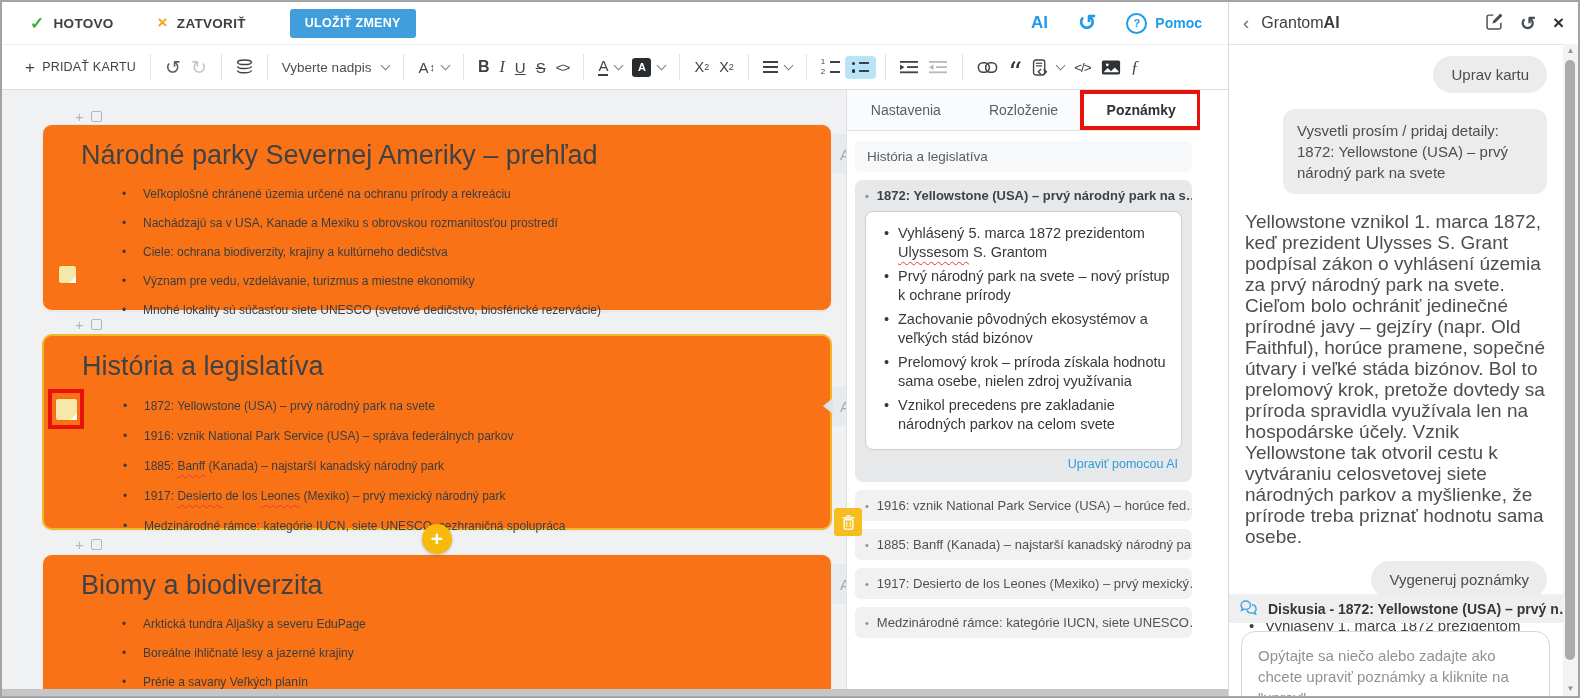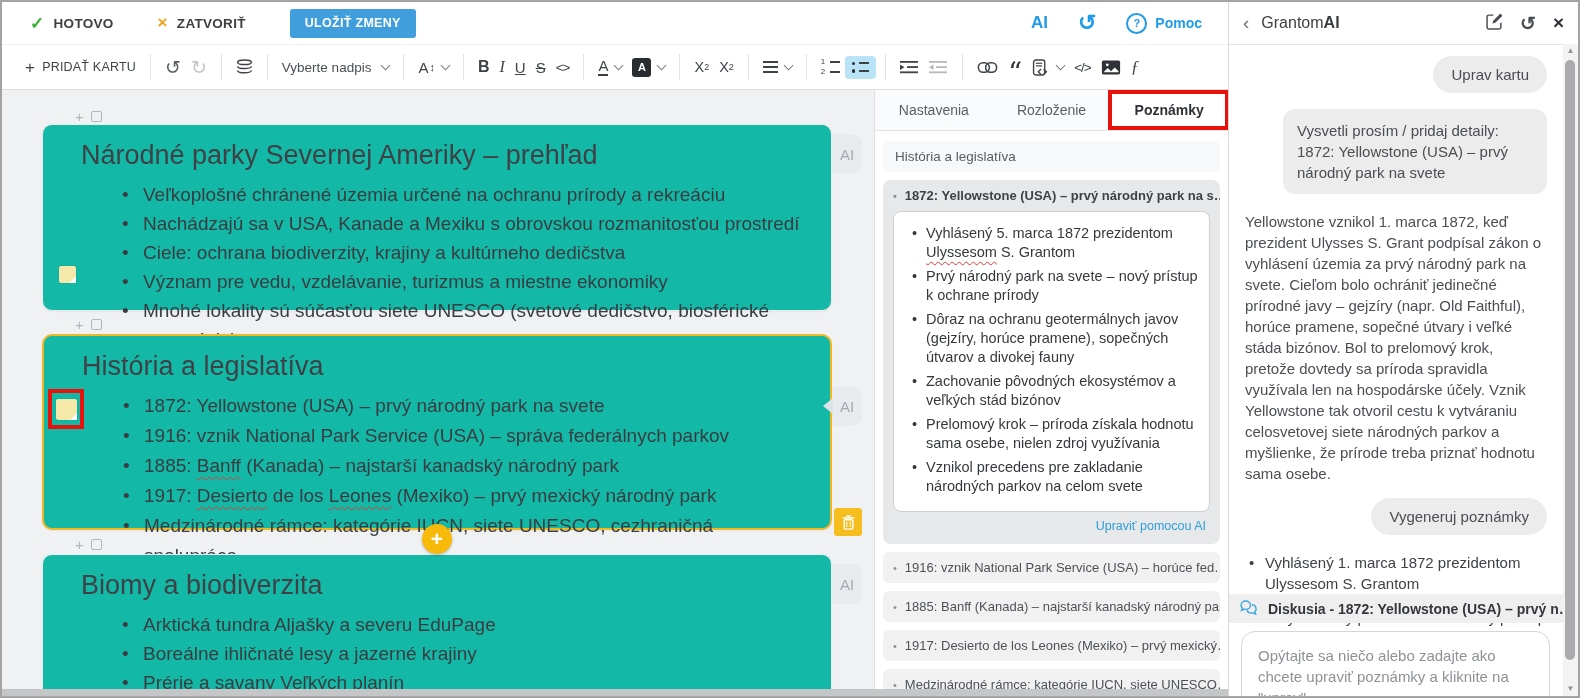--- a/index.html
+++ b/index.html
@@ -41,38 +41,38 @@
   .lic .n{font-size:8px;color:#3e4347;width:5px;line-height:6px;}
   .lic .d{width:3.5px;height:3.5px;border-radius:50%;background:#2b2e31;}
   .lic .l{width:10px;height:1.8px;background:#3e4347;}
   .ulact{background:#b9e3f6;border-radius:4px;padding:6px 7px;}
   .qt{font-family:"DejaVu Serif",serif;font-size:27px;line-height:10px;padding-top:12px;color:#2f3235;}
   .fx{font-family:"Liberation Serif",serif;font-style:italic;font-size:17px;}
   
   .canvas{position:absolute;left:0;top:88px;width:872px;height:606px;background:#f0f1f3;overflow:hidden;}
   .addw{position:absolute;display:flex;align-items:center;gap:7px;color:#b4b7ba;font-size:15px;}
   .addw .sq{width:9px;height:9px;border:1.5px solid #b4b7ba;border-radius:2px;}
-  .card{position:absolute;left:40px;width:790px;background:#14b8a6;border:1px solid #ececec;border-radius:10px;box-shadow:0 1px 2px rgba(0,0,0,.05);box-sizing:border-box;}
+  .card{position:absolute;left:40px;width:790px;background:#f97316;border:1px solid #ececec;border-radius:10px;box-shadow:0 1px 2px rgba(0,0,0,.05);box-sizing:border-box;}
   .card h2{margin:0;padding:15px 0 0 38px;font-size:27px;font-weight:400;color:#3e4246;}
   .card ul{margin:9px 0 0;padding:0 30px 0 100px;list-style:none;}
-  .card li{position:relative;font-size:19px;color:#393d41;line-height:29px;}
+  .card li{position:relative;font-size:12px;color:#393d41;line-height:29px;}
   .card li::before{content:"•";position:absolute;left:-21px;color:#393d41;}
   .card.sel{border:2px solid #f2b824;}
   .card.sel li{line-height:30px;}
   .aitab{position:absolute;left:830px;width:30px;height:40px;background:#e8ebee;border-radius:0 10px 10px 0;color:#a4abb2;font-size:15px;display:flex;align-items:center;justify-content:center;}
   .aitab .tail{position:absolute;left:-9px;width:0;height:0;border:8px solid transparent;border-right:10px solid #dfe3e7;border-left:none;}
   .sticky{background:#f6e8a9;border-radius:2px;position:relative;box-shadow:0 0 0 1px rgba(0,0,0,.03);}
   .sticky::after{content:"";position:absolute;right:0;bottom:0;border-style:solid;border-width:0 0 7px 7px;border-color:transparent transparent #fff transparent;}
   .sticky::before{content:"";position:absolute;right:0;bottom:0;border-style:solid;border-width:7px 7px 0 0;border-color:transparent #e3cf82 transparent transparent;}
   .redbox{position:absolute;border:4px solid #e8120d;box-sizing:border-box;z-index:7;display:flex;align-items:center;justify-content:center;background:transparent;}
   .trashb{position:absolute;left:832px;top:418px;width:28px;height:28px;background:#f5bd1e;border-radius:3px;display:flex;align-items:center;justify-content:center;z-index:6;cursor:pointer;}
   .plusc{position:absolute;left:420px;top:434px;width:30px;height:30px;border-radius:50%;background:#f7ba0b;color:#fff;font-size:21px;font-weight:bold;display:flex;align-items:center;justify-content:center;box-shadow:0 1px 3px rgba(0,0,0,.25);z-index:6;cursor:pointer;}
   .wavy{text-decoration:underline;text-decoration-style:wavy;text-decoration-color:#e53935;text-decoration-thickness:1px;text-underline-offset:4px;}
   
-  .midpanel{position:absolute;left:872px;top:88px;width:354px;height:606px;background:#fff;border-left:1px solid #e0e0e0;box-sizing:border-box;overflow:hidden;}
+  .midpanel{position:absolute;left:844px;top:88px;width:354px;height:606px;background:#fff;border-left:1px solid #e0e0e0;box-sizing:border-box;overflow:hidden;}
   .tabs{display:flex;height:40px;border-bottom:1px solid #e4e4e4;background:#fafbfc;position:relative;}
   .tab{flex:1;display:flex;align-items:center;justify-content:center;font-size:14px;color:#5b6066;cursor:pointer;}
   .tab.active{background:#fff;font-weight:bold;color:#2e3236;}
   .tabredbox{position:absolute;left:233px;top:0;width:121px;height:40px;border:4px solid #e8120d;box-sizing:border-box;z-index:5;}
   .sectionrow{margin:10px 8px 8px;padding:8px 12px;background:#f7f8f9;border-radius:6px;font-size:13.5px;color:#585d62;}
   .notewrap{margin:0 8px;background:#e7e8e9;border-radius:8px;padding-bottom:2px;}
   .activeitem{padding:8px 10px 6px;font-size:13px;font-weight:bold;color:#3e4247;white-space:nowrap;overflow:hidden;display:flex;gap:8px;align-items:baseline;cursor:pointer;}
   .gdot{color:#8a8f94;font-size:11px;flex:none;}
   .notebox{margin:2px 10px 4px;background:#fff;border:1px solid #cfcfcf;border-radius:8px;padding:12px 10px 10px 8px;}
   .notebox ul{margin:0;padding-left:24px;list-style:none;}
@@ -86,21 +86,21 @@
   .rphead{height:42px;border-bottom:1px solid #e3e3e3;display:flex;align-items:center;padding:0 14px;}
   .backch{color:#6d7277;font-size:19px;cursor:pointer;}
   .rptitle{font-size:16px;color:#3a3e42;margin-left:12px;}
   .rphicons{margin-left:auto;display:flex;align-items:center;gap:17px;}
   .hist2{color:#4a4f54;font-size:19px;font-weight:bold;line-height:1;cursor:pointer;}
   .closex{color:#2f3337;font-size:19px;font-weight:bold;cursor:pointer;}
   .rpbody{position:absolute;top:42px;left:0;right:15px;bottom:0;overflow:hidden;}
   .msgrow{text-align:right;padding:12px 16px 0;}
   .pill{display:inline-block;background:#ececec;border-radius:20px;padding:10px 18px;font-size:15px;color:#4a4e52;cursor:pointer;}
   .ubbl{display:inline-block;text-align:left;background:#ececec;border-radius:12px;padding:11px 14px;font-size:15px;color:#4a4e52;max-width:236px;line-height:21px;}
-  .aitext{padding:17px 16px 0;font-size:15px;color:#4b4f53;line-height:21px;}
+  .aitext{padding:17px 16px 0;font-size:19px;color:#4b4f53;line-height:21px;}
   .rpul{margin:17px 0 0;padding:0 12px 0 36px;list-style:none;}
   .rpul li{position:relative;font-size:15px;line-height:21px;color:#3e4246;margin-bottom:13px;}
   .rpul li::before{content:"•";position:absolute;left:-16px;}
   .discuss{position:absolute;left:0;right:15px;top:592px;height:29px;background:#efefef;display:flex;align-items:center;gap:9px;padding:0 11px;font-size:14px;font-weight:bold;color:#33373b;white-space:nowrap;overflow:hidden;z-index:3;cursor:pointer;}
   .inputbox{position:absolute;left:12px;right:28px;top:629px;height:92px;background:#fff;border:1px solid #d6d6d6;border-radius:14px;padding:11px 14px;box-sizing:border-box;z-index:3;}
   .inputbox textarea{width:100%;height:100%;border:none;outline:none;resize:none;background:transparent;font:15px/21px "Liberation Sans",sans-serif;color:#444;}
   .inputbox textarea::placeholder{color:#8e9297;opacity:1;}
   .vscroll{position:absolute;right:0;top:42px;bottom:0;width:15px;background:#f3f3f3;z-index:4;}
   .varrow{height:14px;text-align:center;font-size:8px;color:#8d9196;line-height:14px;}
   .varrow.dn{position:absolute;bottom:0;left:0;right:0;}
@@ -341,21 +341,20 @@
     <div class="sectionrow">História a legislatíva</div>
     <div class="notewrap">
       <div class="activeitem">
         <span class="gdot">•</span>
         <span>1872: Yellowstone (USA) – prvý národný park na s…</span>
       </div>
       <div class="notebox">
         <ul>
           <li><span>Vyhlásený 5. marca 1872 prezidentom </span><span class="wavy">Ulyssesom</span><span> S. Grantom</span></li>
           <li>Prvý národný park na svete – nový prístup k ochrane prírody</li>
-          <li>Dôraz na ochranu geotermálnych javov (gejzíry, horúce pramene), sopečných útvarov a divokej fauny</li>
           <li>Zachovanie pôvodných ekosystémov a veľkých stád bizónov</li>
           <li>Prelomový krok – príroda získala hodnotu sama osebe, nielen zdroj využívania</li>
           <li>Vznikol precedens pre zakladanie národných parkov na celom svete</li>
         </ul>
       </div>
       <div class="editai">Upraviť pomocou AI</div>
     </div>
     <div class="mpitem">
         <span class="gdot">•</span>
         <span>1916: vznik National Park Service (USA) – horúce fed…</span>

